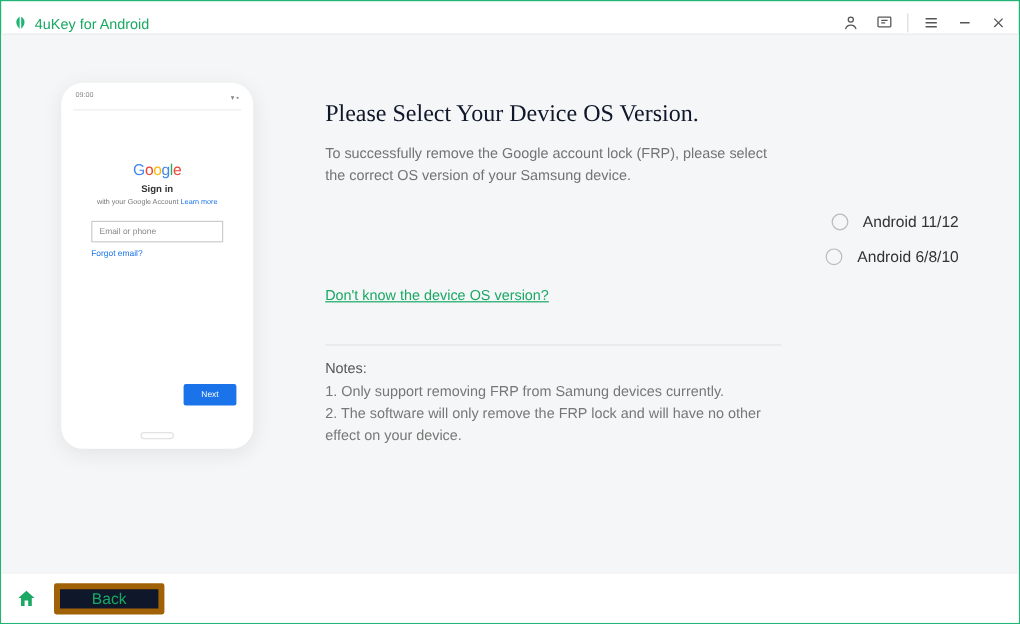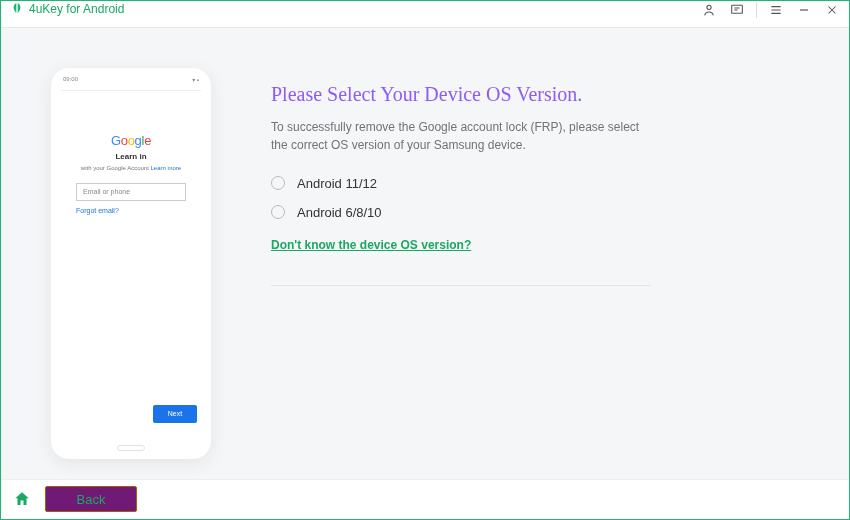--- a/index.html
+++ b/index.html
@@ -6,21 +6,21 @@
     html, body { width: 850px; height: 520px; font-family: "Segoe UI", Arial, sans-serif; }
     .window {
       width: 850px; height: 520px;
       border: 1px solid #20b574;
       display: flex; flex-direction: column;
       background: #fff;
     }
     
     .titlebar {
       height: 28px;
-      display: flex; align-items: flex-start;
+      display: flex; align-items: flex-end;
       padding: 0 8px;
       border-bottom: 1px solid #e8e8e8;
       font-size: 12px;
       color: #1aa864;
     }
     .titlebar .logo {
       display: flex; align-items: center; gap: 4px;
       font-weight: 500;
     }
     .titlebar-icons {
@@ -32,21 +32,21 @@
     }
     .tb-sep { width: 1px; height: 16px; background: #ddd; }
     
     .main {
       flex: 1; background: #f5f6f7;
       display: flex; padding: 30px 50px 20px 50px; gap: 60px;
     }
     
     .phone-wrap { display: flex; flex-direction: column; align-items: center; }
     .phone {
-      width: 160px; height: 391px;
+      width: 160px; height: 305px;
       background: #fff;
       border-radius: 18px;
       box-shadow: 0 4px 18px rgba(0,0,0,.08);
       padding: 8px 6px 14px 6px;
       display: flex; flex-direction: column;
       position: relative;
       margin-top: 10px;
     }
     .phone-status { height: 12px; display: flex; justify-content: space-between; font-size: 6px; color:#888; padding: 0 6px;}
     .phone-divider { border-top:1px solid #eee; margin: 2px 4px; }
@@ -67,38 +67,38 @@
       width: 44px; height: 18px; background:#1a73e8; color:#fff;
       font-size:7px; display:flex; align-items:center; justify-content:center;
       border-radius:2px;
     }
     .phone-home {
       position:absolute; bottom:8px; left:50%; transform:translateX(-50%);
       width: 28px; height: 6px; border:1px solid #e2e2e2; border-radius: 4px;
     }
     
     .panel { flex:1; padding-top: 25px; }
-    .panel-title { font-size: 20px; color:#8b5cf6; font-weight:400; font-family: Georgia, 'Times New Roman', serif; }
+    .panel-title { font-size: 20px; color:#0f172a; font-weight:400; font-family: Georgia, 'Times New Roman', serif; }
     .panel-desc { font-size: 12px; color:#737373; margin-top: 12px; line-height:1.5; max-width: 380px;}
     .options { margin-top: 22px; display:flex; flex-direction:column; gap: 14px;}
-    .option { display:flex; align-items:center; gap: 12px; font-size: 13px; color:#333; cursor:pointer;}
+    .option { display:flex; align-items:center; gap: 12px; font-size: 13px; color:#333; cursor:pointer;justify-content:flex-end;}
     .radio { width:14px; height:14px; border:1.5px solid #bbb; border-radius:50%; }
-    .help-link { display:inline-block; margin-top: 18px; font-size: 12px; color:#1aa864; text-decoration: underline; cursor:pointer;font-weight:bold; }
+    .help-link { display:inline-block; margin-top: 18px; font-size: 12px; color:#1aa864; text-decoration: underline; cursor:pointer; }
     .notes-sep { border-top:1px solid #e3e3e3; margin-top: 32px; max-width: 380px;}
     .notes { margin-top: 10px; font-size: 12px; color:#777; line-height:1.55; max-width: 380px;}
     .notes-title { color:#555; }
     
     .footer {
       height: 42px; background:#fff; border-top:1px solid #eee;
       display:flex; align-items:center; padding: 0 12px; gap:14px;
     }
     .home-icon { width:18px; height:18px; color:#1aa864; cursor:pointer;}
     .btn-back {
-      width: 92px; height:26px; border:1px solid #a16207; color:#1aa864;
-      background:#701a75; font-size:13px; cursor:pointer; display:flex; align-items:center; justify-content:center;
+      width: 92px; height:26px; border:5px solid #a16207; color:#1aa864;
+      background:#0f172a; font-size:13px; cursor:pointer; display:flex; align-items:center; justify-content:center;
       border-radius:2px;
     }
     .btn-start {
       width: 92px; height:26px; margin-left:auto; background:#1aa864; color:#fff;
       border:none; font-size:13px; cursor:pointer; display:flex; align-items:center; justify-content:center;
       border-radius:2px;
     }
   </style>
 </head>
 <body>
@@ -151,21 +151,21 @@
       <div class="phone">
         <div class="phone-status">
           <span>09:00</span>
           <span>▾ ▪</span>
         </div>
         <div class="phone-divider"></div>
         <div class="phone-content">
           <div class="google-logo">
             <span class="g1">G</span><span class="g2">o</span><span class="g3">o</span><span class="g4">g</span><span class="g5">l</span><span class="g6">e</span>
           </div>
-          <div class="signin-label">Learn in</div>
+          <div class="signin-label">Sign in</div>
           <div class="signin-sub">
             <span>with your Google Account</span>
             <a>Learn more</a>
           </div>
           <div class="phone-input">Email or phone</div>
           <div class="phone-forgot">Forgot email?</div>
           <div class="phone-next">Next</div>
         </div>
         <div class="phone-home"></div>
       </div>
@@ -182,20 +182,25 @@
         </label>
         <label class="option">
           <span class="radio"></span>
           <span>Android 6/8/10</span>
         </label>
       </div>
 
       <a class="help-link">Don't know the device OS version?</a>
 
       <div class="notes-sep"></div>
+      <div class="notes">
+        <div class="notes-title">Notes:</div>
+        <div>1. Only support removing FRP from Samung devices currently.</div>
+        <div>2. The software will only remove the FRP lock and will have no other effect on your device.</div>
+      </div>
     </div>
 
   </div>
 
   <div class="footer">
     <div class="home-icon">
       <svg width="18" height="18" viewBox="0 0 24 24" fill="#1aa864">
           <path d="M12 3l9 8h-3v9h-4v-6h-4v6H6v-9H3z"></path>
         </svg>
     </div>

